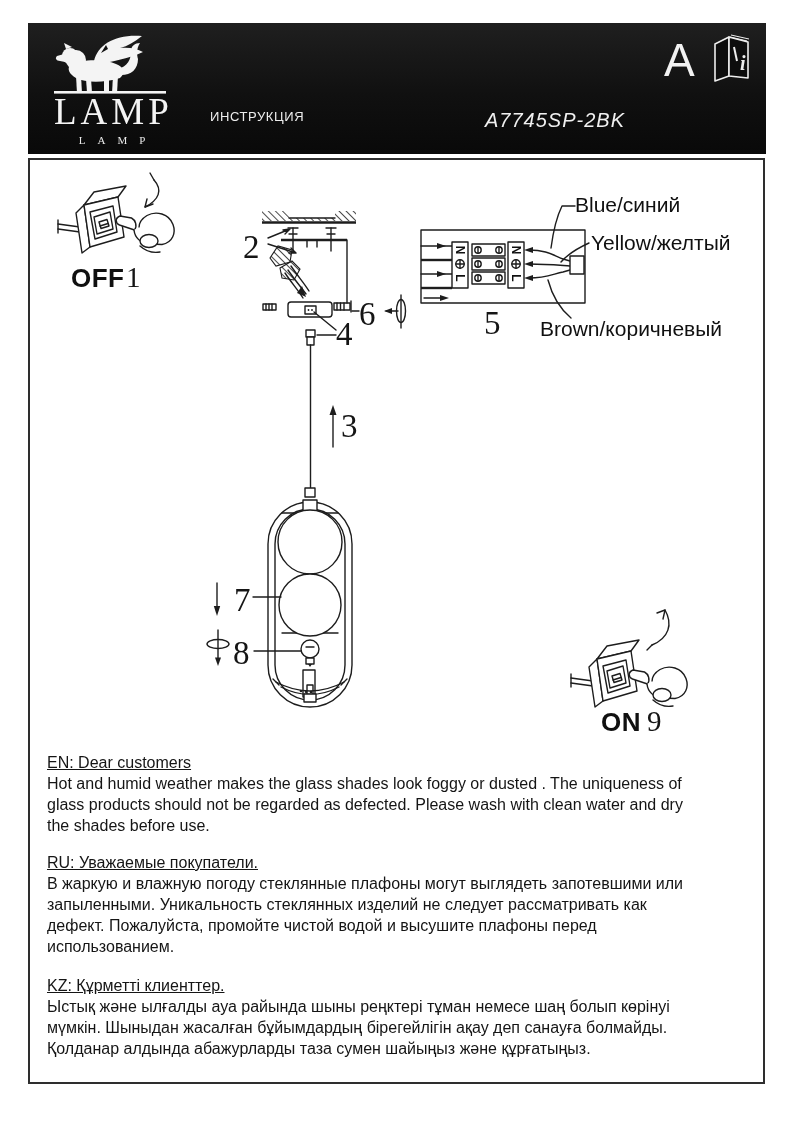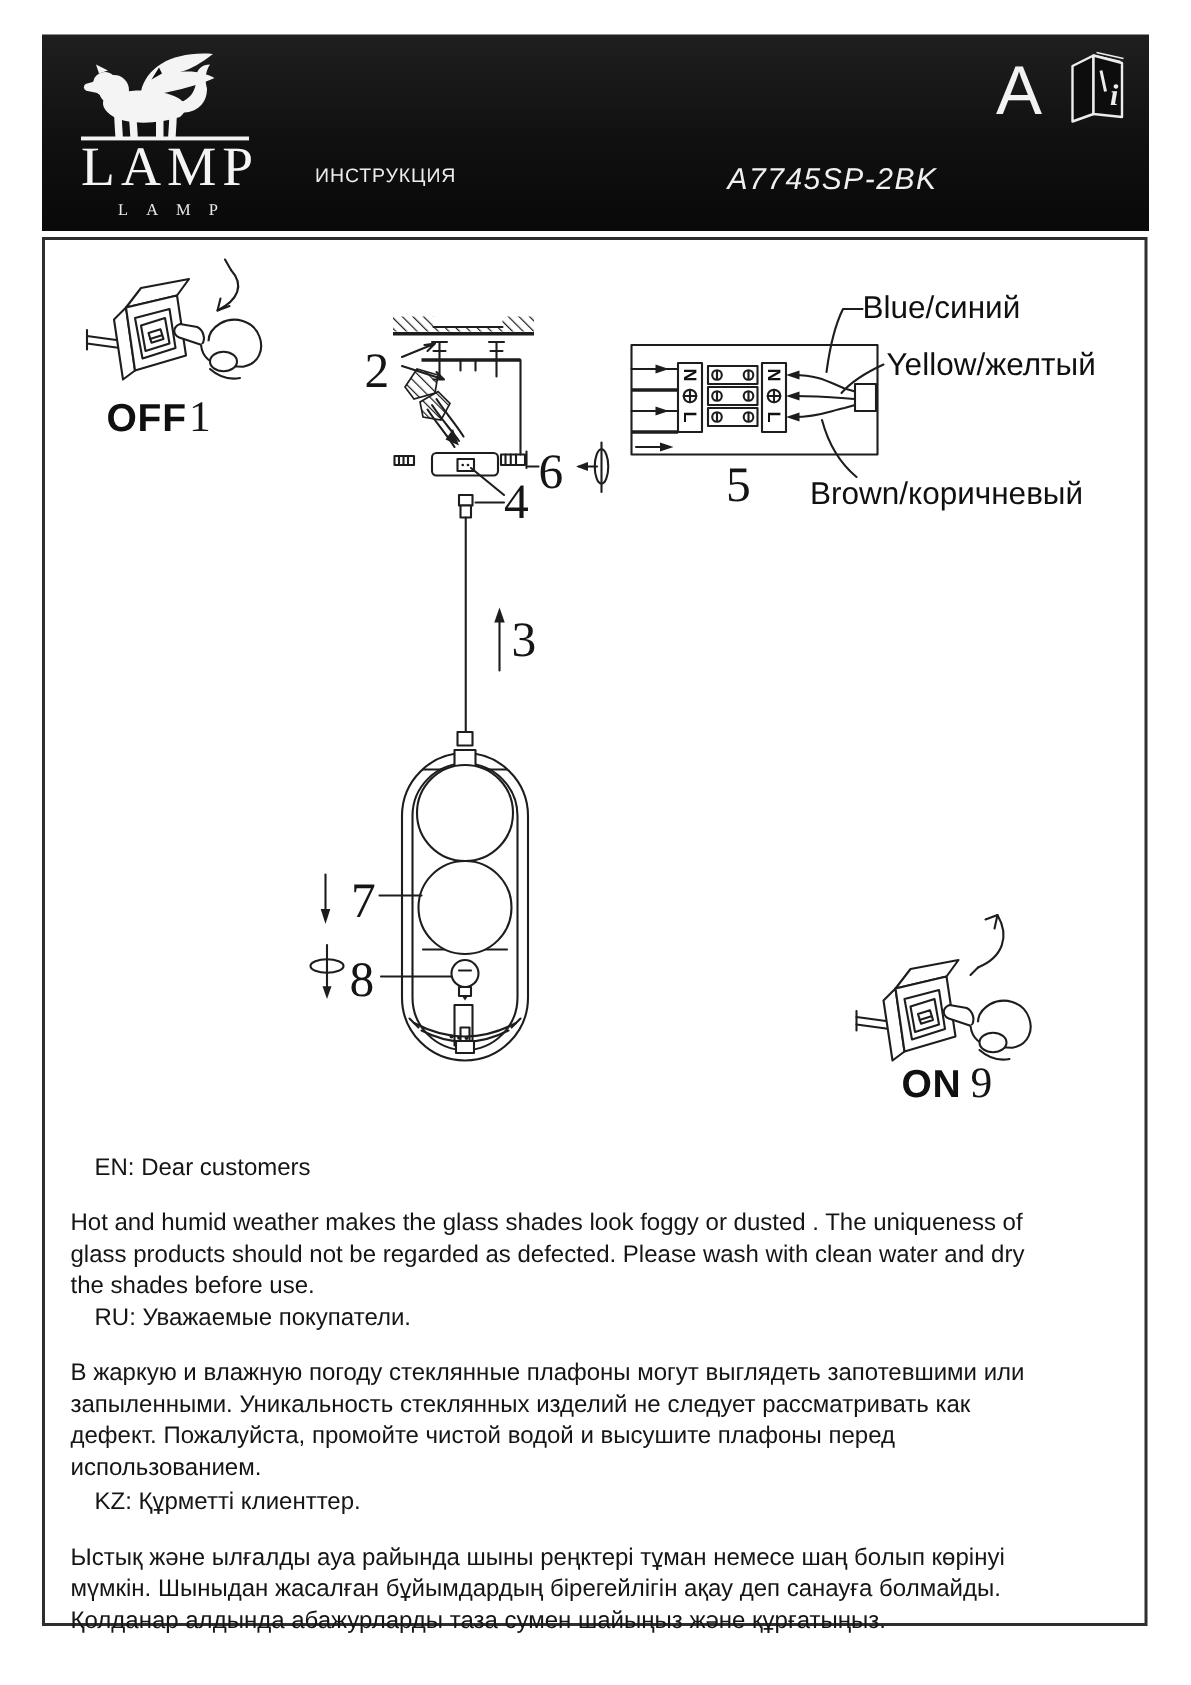--- a/index.html
+++ b/index.html
@@ -25,21 +25,21 @@
 
   
   .content-box{position:absolute;left:28px;top:158px;width:737px;height:926px;
                border:2px solid #2e2e2e;box-sizing:border-box;background:#fff;}
 
   
   .note{position:absolute;left:47px;width:714px;font-size:16px;line-height:21px;color:#151515;}
   .note-en{top:752px;}
   .note-ru{top:852px;}
   .note-kz{top:975px;}
-  .note-title{margin:16px;}
+  .note-title{margin:0;text-decoration:underline;}
   .note-body{margin:0;white-space:pre-line;}
 
   
   .diagram{position:absolute;left:0;top:0;z-index:4;}
   .ln{fill:none;stroke:#1d1d1d;stroke-width:1.4;stroke-linecap:round;stroke-linejoin:round;}
   .ln2{fill:none;stroke:#1d1d1d;stroke-width:2.4;stroke-linecap:butt;}
   .wh{fill:#fff;stroke:#1d1d1d;stroke-width:1.4;stroke-linejoin:round;}
   .fl{fill:#1d1d1d;stroke:none;}
   .num{font-family:"Liberation Serif","DejaVu Serif",serif;font-size:33px;fill:#151515;}
   .num-sm{font-family:"Liberation Serif","DejaVu Serif",serif;font-size:29px;fill:#151515;}

